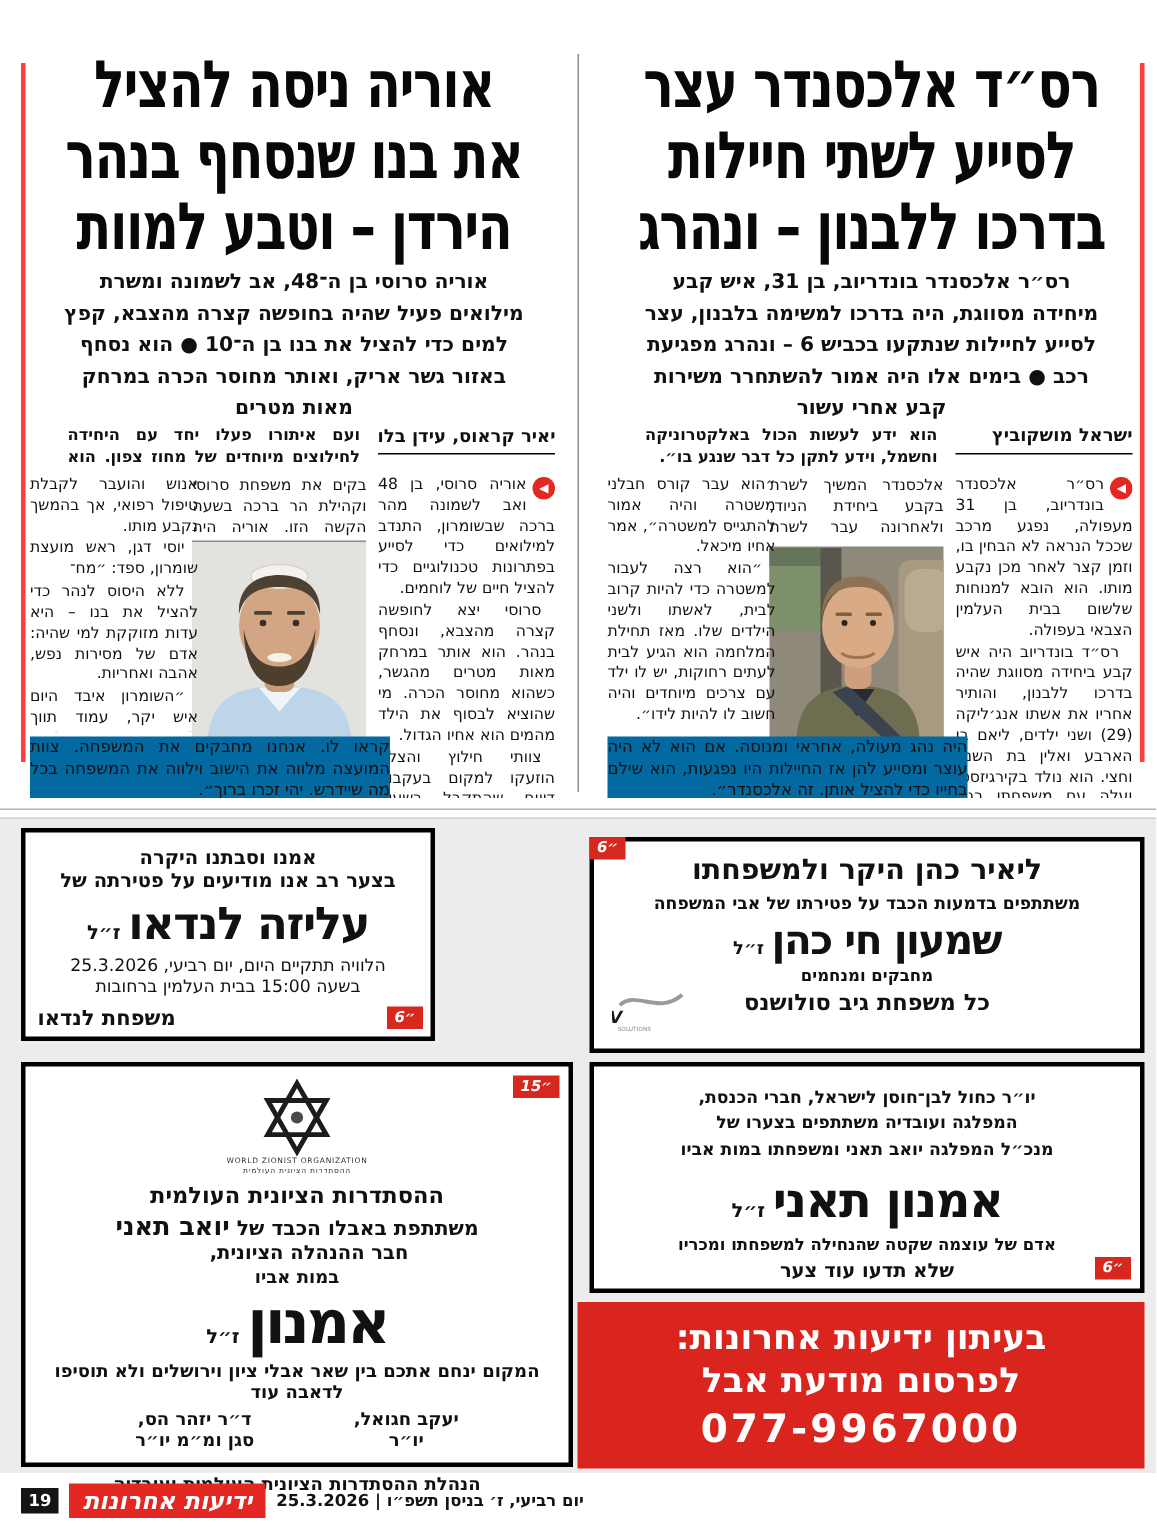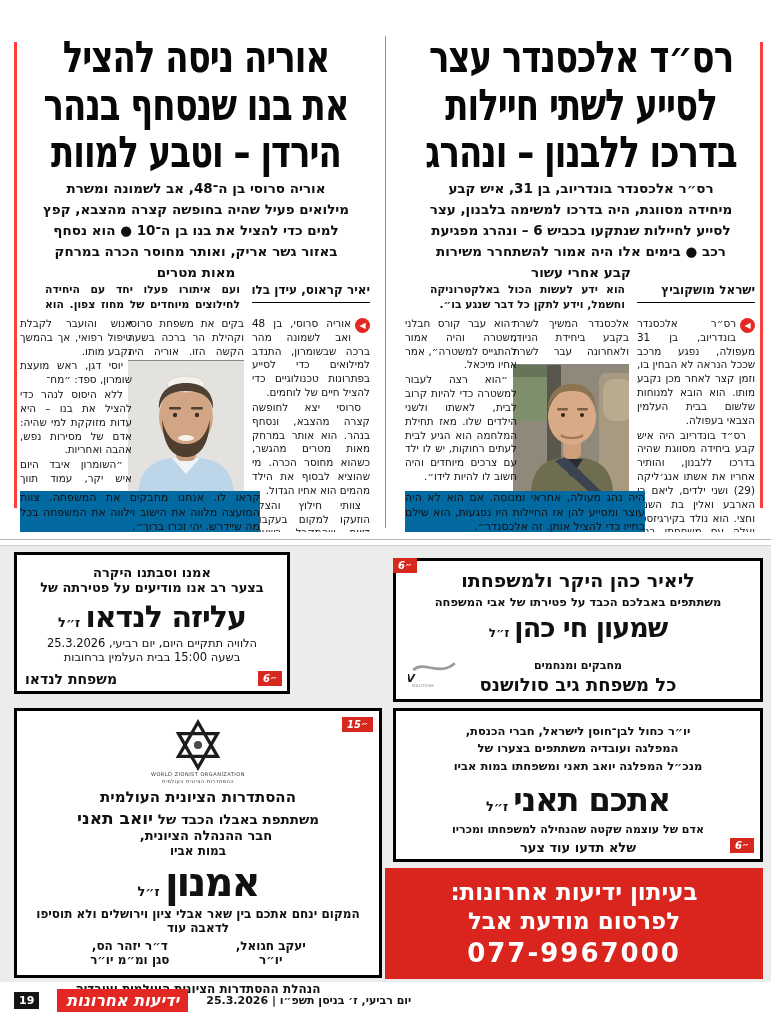--- a/index.html
+++ b/index.html
@@ -57,25 +57,25 @@
   #notice-landau .name-row { margin:4px 0 2px; }
   #notice-landau .name { font-size:30px; font-weight:900; letter-spacing:-1px; }
   #notice-landau .zl { font-size:13px; font-weight:700; }
   #notice-landau .l3 { font-size:11.5px; font-weight:400; }
   #notice-landau .sig { position:absolute; left:8px; bottom:4px; font-size:14px; font-weight:700; }
   #notice-landau .badge { right:5px; bottom:5px; }
 
   #notice-cohen { left:393px; top:12px; width:370px; height:144px; padding-top:8px; }
   #notice-cohen .l1 { font-size:19px; font-weight:700; }
   #notice-cohen .l2 { font-size:11.5px; font-weight:700; margin-top:4px; }
-  #notice-cohen .name-row { margin:3px 0 16px; }
+  #notice-cohen .name-row { margin:3px 0 1px; }
   #notice-cohen .name { font-size:27px; font-weight:900; letter-spacing:-1px; }
   #notice-cohen .zl { font-size:12px; font-weight:700; }
   #notice-cohen .l3 { font-size:11px; font-weight:700; }
-  #notice-cohen .l4 { font-size:18px; font-weight:700; margin-top:2px; }
+  #notice-cohen .l4 { font-size:15px; font-weight:700; margin-top:2px; }
   #notice-cohen .badge { left:-3px; top:-3px; }
   .giv-logo { position:absolute; left:12px; bottom:6px; }
 
   #notice-wzo { left:14px; top:162px; width:368px; height:270px; padding-top:8px; }
   #notice-wzo .logo-wrap { line-height:0; }
   #notice-wzo .logo-cap { font-size:5px; color:#333; letter-spacing:.5px; line-height:1.3; }
   #notice-wzo .l1 { font-size:15px; font-weight:700; margin-top:4px; }
   #notice-wzo .l2 { font-size:13.5px; font-weight:700; margin-top:2px; }
   #notice-wzo .l2 .big-name { font-size:17px;text-align:center; }
   #notice-wzo .l3 { font-size:13px; font-weight:700;padding-left:16px; }
@@ -96,21 +96,21 @@
   #notice-tani .l4 { font-size:11px; font-weight:700; }
   #notice-tani .l5 { font-size:13px; font-weight:700; margin-top:4px; }
   #notice-tani .badge { right:6px; bottom:6px; }
 
   .ad-box { position:absolute; left:385px; top:322px; width:378px; height:111px; background:#d9251d;
             color:#fff; text-align:center; padding-top:10px; }
   .ad-line { font-size:23px; font-weight:900; line-height:1.25; }
   .ad-phone { font-size:26px; font-weight:900; direction:ltr; letter-spacing:2px; margin-top:2px; }
 
   
-  .footer { position:absolute; left:14px; top:989px; display:flex; direction:ltr; align-items:center; gap:18px; }
+  .footer { position:absolute; left:14px; top:989px; display:flex; direction:ltr; align-items:center; gap:7px; }
   .pagenum { background:#151515; color:#fff; font-size:11px; font-weight:700; padding:2px 5px; }
   .brand { background:#e32722; color:#fff; font-size:16px; font-weight:700; font-style:italic; padding:2px 9px; }
   .dateline { direction:rtl; font-size:11px; font-weight:700; color:#141414; }
 </style>
 </head>
 <body>
 
 <div class="page">
 
   <div class="news">
@@ -231,21 +231,21 @@
       </div>
       <div class="l3">הלוויה תתקיים היום, יום רביעי, 25.3.2026</div>
       <div class="l3">בשעה 15:00 בבית העלמין ברחובות</div>
       <div class="sig">משפחת לנדאו</div>
       <div class="badge">״6</div>
     </div>
 
     <div class="notice" id="notice-cohen">
       <div class="badge">״6</div>
       <div class="l1">ליאיר כהן היקר ולמשפחתו</div>
-      <div class="l2">משתתפים באבלכם הכבד על פטירתו של אבי המשפחה</div>
+      <div class="l2">משתתפים בדמעות הכבד על פטירתו של אבי המשפחה</div>
       <div class="name-row">
         <span class="name">שמעון חי כהן</span>
         <span class="zl">ז״ל</span>
       </div>
       <div class="l3">מחבקים ומנחמים</div>
       <div class="l4">כל משפחת גיב סולושנס</div>
       <div class="giv-logo">
         <svg viewBox="0 0 60 36" width="52" xmlns="http://www.w3.org/2000/svg">
           <path d="M6,14 C18,2 36,22 54,6" fill="none" stroke="#9a9a9a" stroke-width="3"></path>
           <text x="8" y="28" font-size="13" font-style="italic" font-weight="bold" fill="#1a1a1a">GIV</text>
@@ -290,21 +290,21 @@
       <div class="l6">הנהלת ההסתדרות הציונית העולמית ועובדיה</div>
     </div>
 
     <div class="notice" id="notice-tani">
       <div class="l1">
         <div>יו״ר כחול לבן־חוסן לישראל, חברי הכנסת,</div>
         <div>המפלגה ועובדיה משתתפים בצערו של</div>
         <div>מנכ״ל המפלגה יואב תאני ומשפחתו במות אביו</div>
       </div>
       <div class="name-row">
-        <span class="name">אתכם תאני</span>
+        <span class="name">אמנון תאני</span>
         <span class="zl">ז״ל</span>
       </div>
       <div class="l4">אדם של עוצמה שקטה שהנחילה למשפחתו ומכריו</div>
       <div class="l5">שלא תדעו עוד צער</div>
       <div class="badge">״6</div>
     </div>
 
     <div class="ad-box">
       <div class="ad-line">בעיתון ידיעות אחרונות:</div>
       <div class="ad-line">לפרסום מודעת אבל</div>

